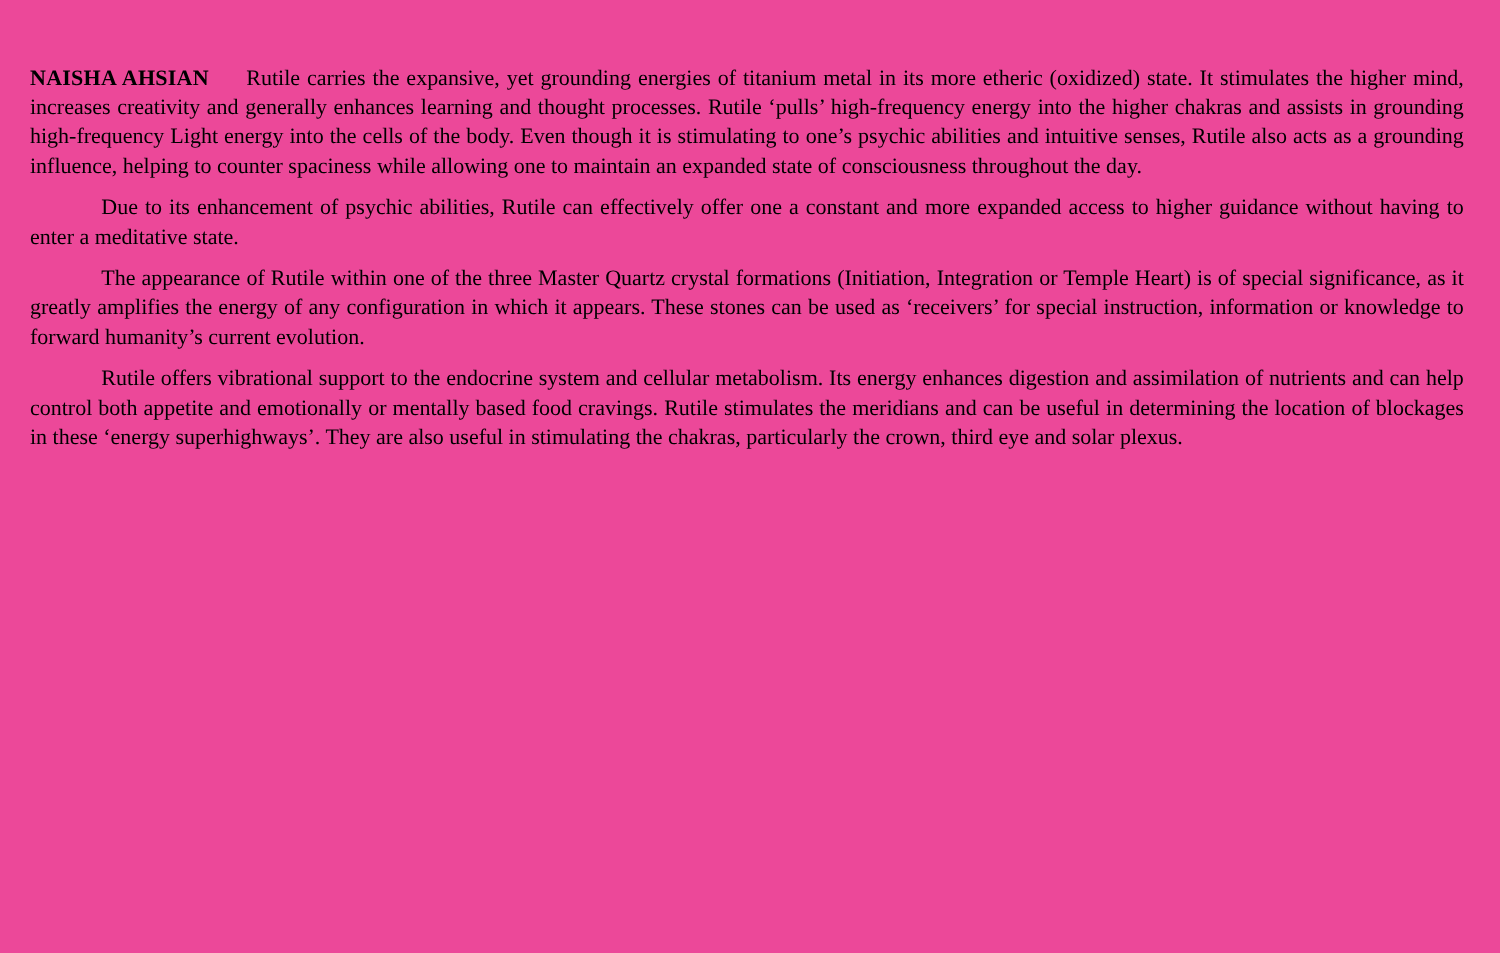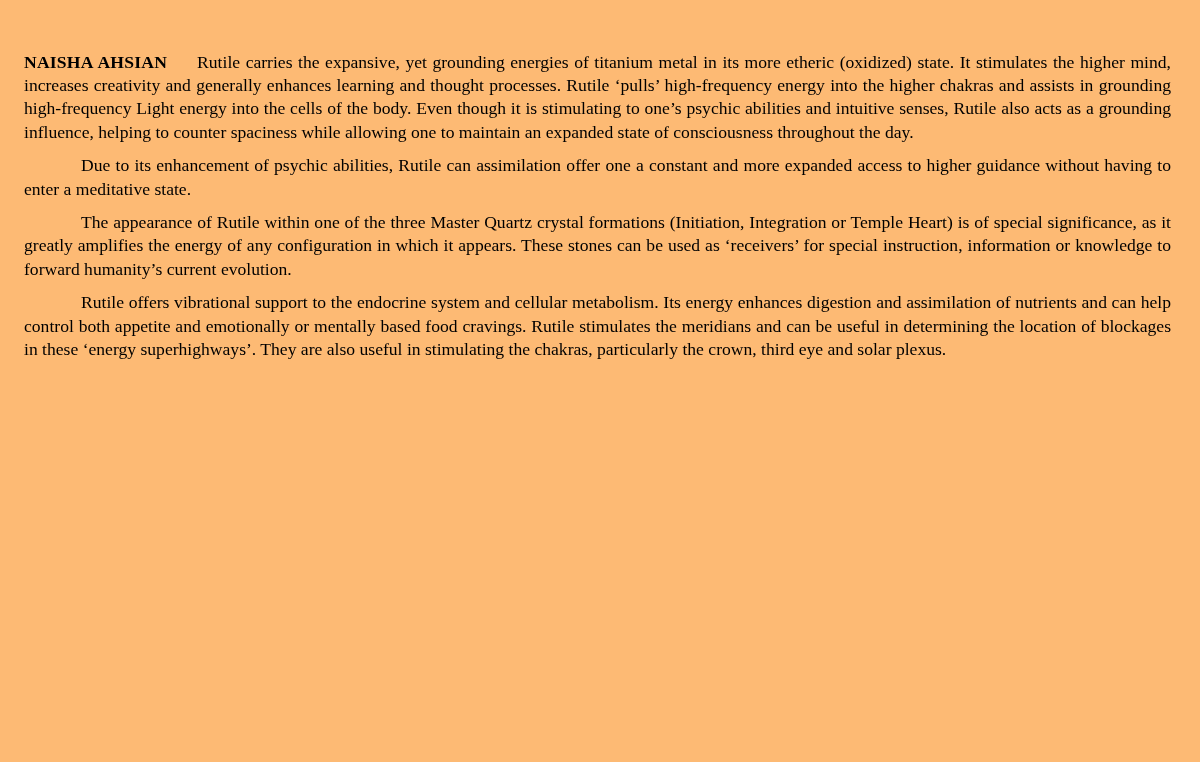--- a/index.html
+++ b/index.html
@@ -13,21 +13,21 @@
     background: #ffffff;
     color: #000000;
     font-family: "Liberation Serif", "DejaVu Serif", serif;
     overflow: hidden;
   }
   .page {
     box-sizing: border-box;
     width: 1200px;
     height: 762px;
     padding: 51px 29px 0 24px;
-    background: #fdba74;
+    background: #ec4899;
   }
   .para {
     font-size: 17.6px;
     line-height: 23.2px;
     text-align: justify;
     margin: 0 0 10.5px 0;
     color: #000000;
   }
   .para.indent {
     text-indent: 57px;
@@ -37,18 +37,18 @@
     padding-right: 30px;
     letter-spacing: 0.2px;
   }
 </style>
 </head>
 <body>
 
 <div class="page">
   <p class="para"><span class="author">NAISHA AHSIAN</span><span>Rutile carries the expansive, yet grounding energies of titanium metal in its more etheric (oxidized) state. It stimulates the higher mind, increases creativity and generally enhances learning and thought processes. Rutile ‘pulls’ high-frequency energy into the higher chakras and assists in grounding high-frequency Light energy into the cells of the body. Even though it is stimulating to one’s psychic abilities and intuitive senses, Rutile also acts as a grounding influence, helping to counter spaciness while allowing one to maintain an expanded state of consciousness throughout the day.</span></p>
 
-  <p class="para indent">Due to its enhancement of psychic abilities, Rutile can assimilation offer one a constant and more expanded access to higher guidance without having to enter a meditative state.</p>
+  <p class="para indent">Due to its enhancement of psychic abilities, Rutile can effectively offer one a constant and more expanded access to higher guidance without having to enter a meditative state.</p>
 
   <p class="para indent">The appearance of Rutile within one of the three Master Quartz crystal formations (Initiation, Integration or Temple Heart) is of special significance, as it greatly amplifies the energy of any configuration in which it appears. These stones can be used as ‘receivers’ for special instruction, information or knowledge to forward humanity’s current evolution.</p>
 
   <p class="para indent">Rutile offers vibrational support to the endocrine system and cellular metabolism. Its energy enhances digestion and assimilation of nutrients and can help control both appetite and emotionally or mentally based food cravings. Rutile stimulates the meridians and can be useful in determining the location of blockages in these ‘energy superhighways’. They are also useful in stimulating the chakras, particularly the crown, third eye and solar plexus.</p>
 </div>
 
 </body></html>

